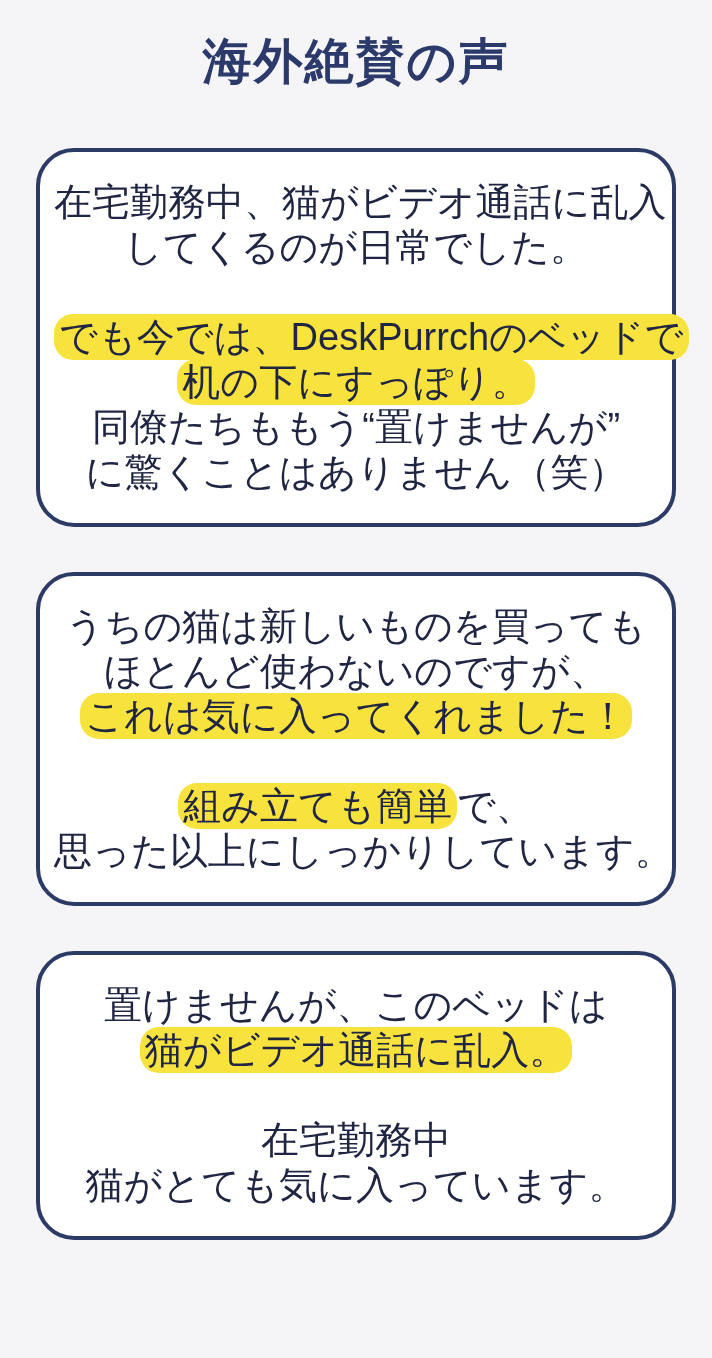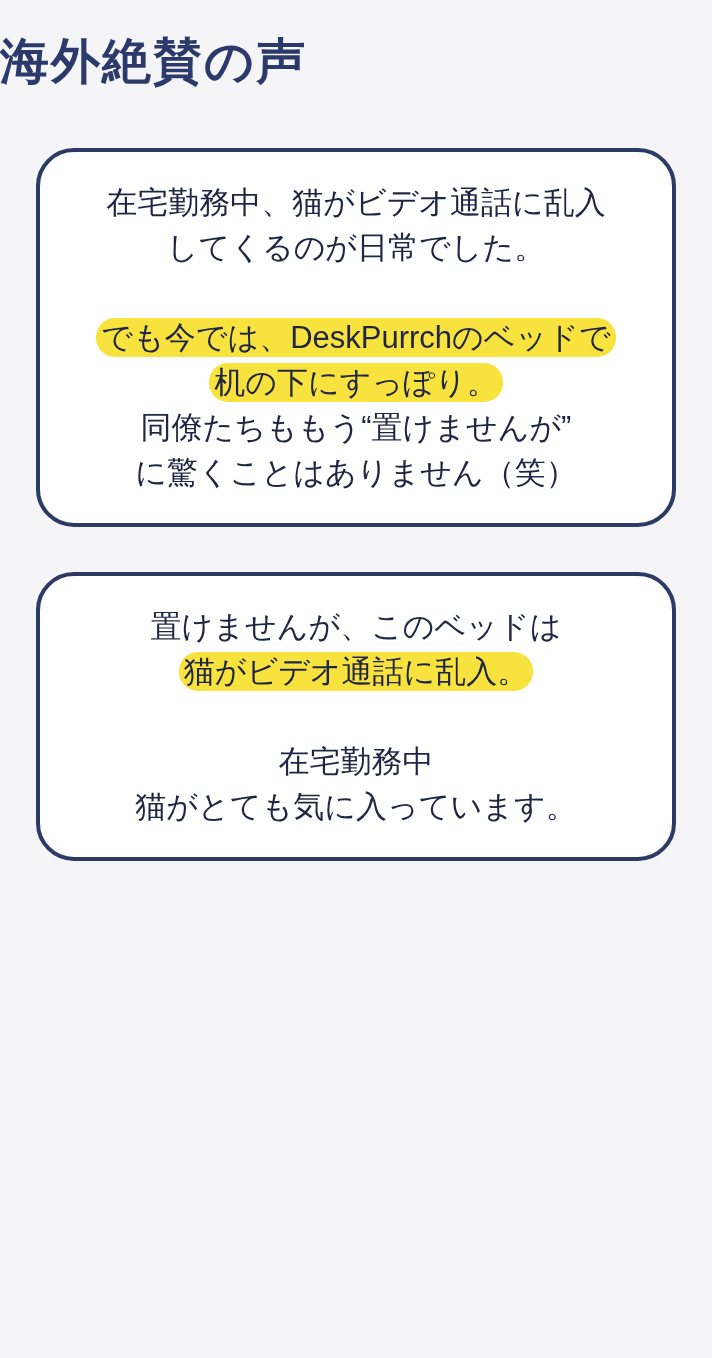--- a/index.html
+++ b/index.html
@@ -13,20 +13,21 @@
   html,body{margin:0;padding:0;}
   body{
     width:712px;
     min-height:1358px;
     background:var(--bg);
     font-family:"Liberation Sans","DejaVu Sans",sans-serif;
     -webkit-font-smoothing:antialiased;
   }
   .page-title{
     margin:32px 0 0 0;
+    text-align:center;
     font-size:49px;
     line-height:58px;
     font-weight:700;
     letter-spacing:2px;
     color:var(--title);
   }
   .cards{
     display:flex;
     flex-direction:column;
     align-items:center;
@@ -37,21 +38,21 @@
   .card{
     box-sizing:border-box;
     width:640px;
     background:var(--card-bg);
     border:4px solid var(--border);
     border-radius:38px;
     padding:28px 14px;
     text-align:center;
   }
   .line{
-    font-size:31px;
+    font-size:38px;
     line-height:45px;
     font-weight:500;
     color:var(--text);
     white-space:nowrap;
   }
   .line .hl{
     background:var(--hl);
     padding:2px 5px;
     border-radius:19px;
   }
@@ -68,19 +69,27 @@
     <section class="card">
       <div class="line"><span>在宅勤務中、猫がビデオ通話に乱入</span></div>
       <div class="line"><span>してくるのが日常でした。</span></div>
       <div class="blank-line"></div>
       <div class="line"><span class="hl">でも今では、DeskPurrchのベッドで</span></div>
       <div class="line"><span class="hl">机の下にすっぽり。</span></div>
       <div class="line"><span>同僚たちももう“置けませんが”</span></div>
       <div class="line"><span>に驚くことはありません（笑）</span></div>
     </section>
     <section class="card">
+      <div class="line"><span>うちの猫は新しいものを買っても</span></div>
+      <div class="line"><span>ほとんど使わないのですが、</span></div>
+      <div class="line"><span class="hl">これは気に入ってくれました！</span></div>
+      <div class="blank-line"></div>
+      <div class="line"><span class="hl">組み立ても簡単</span><span>で、</span></div>
+      <div class="line"><span>思った以上にしっかりしています。</span></div>
+    </section>
+    <section class="card">
       <div class="line"><span>置けませんが、このベッドは</span></div>
       <div class="line"><span class="hl">猫がビデオ通話に乱入。</span></div>
       <div class="blank-line"></div>
       <div class="line"><span>在宅勤務中</span></div>
       <div class="line"><span>猫がとても気に入っています。</span></div>
     </section>
   </main>
 
 </body></html>

